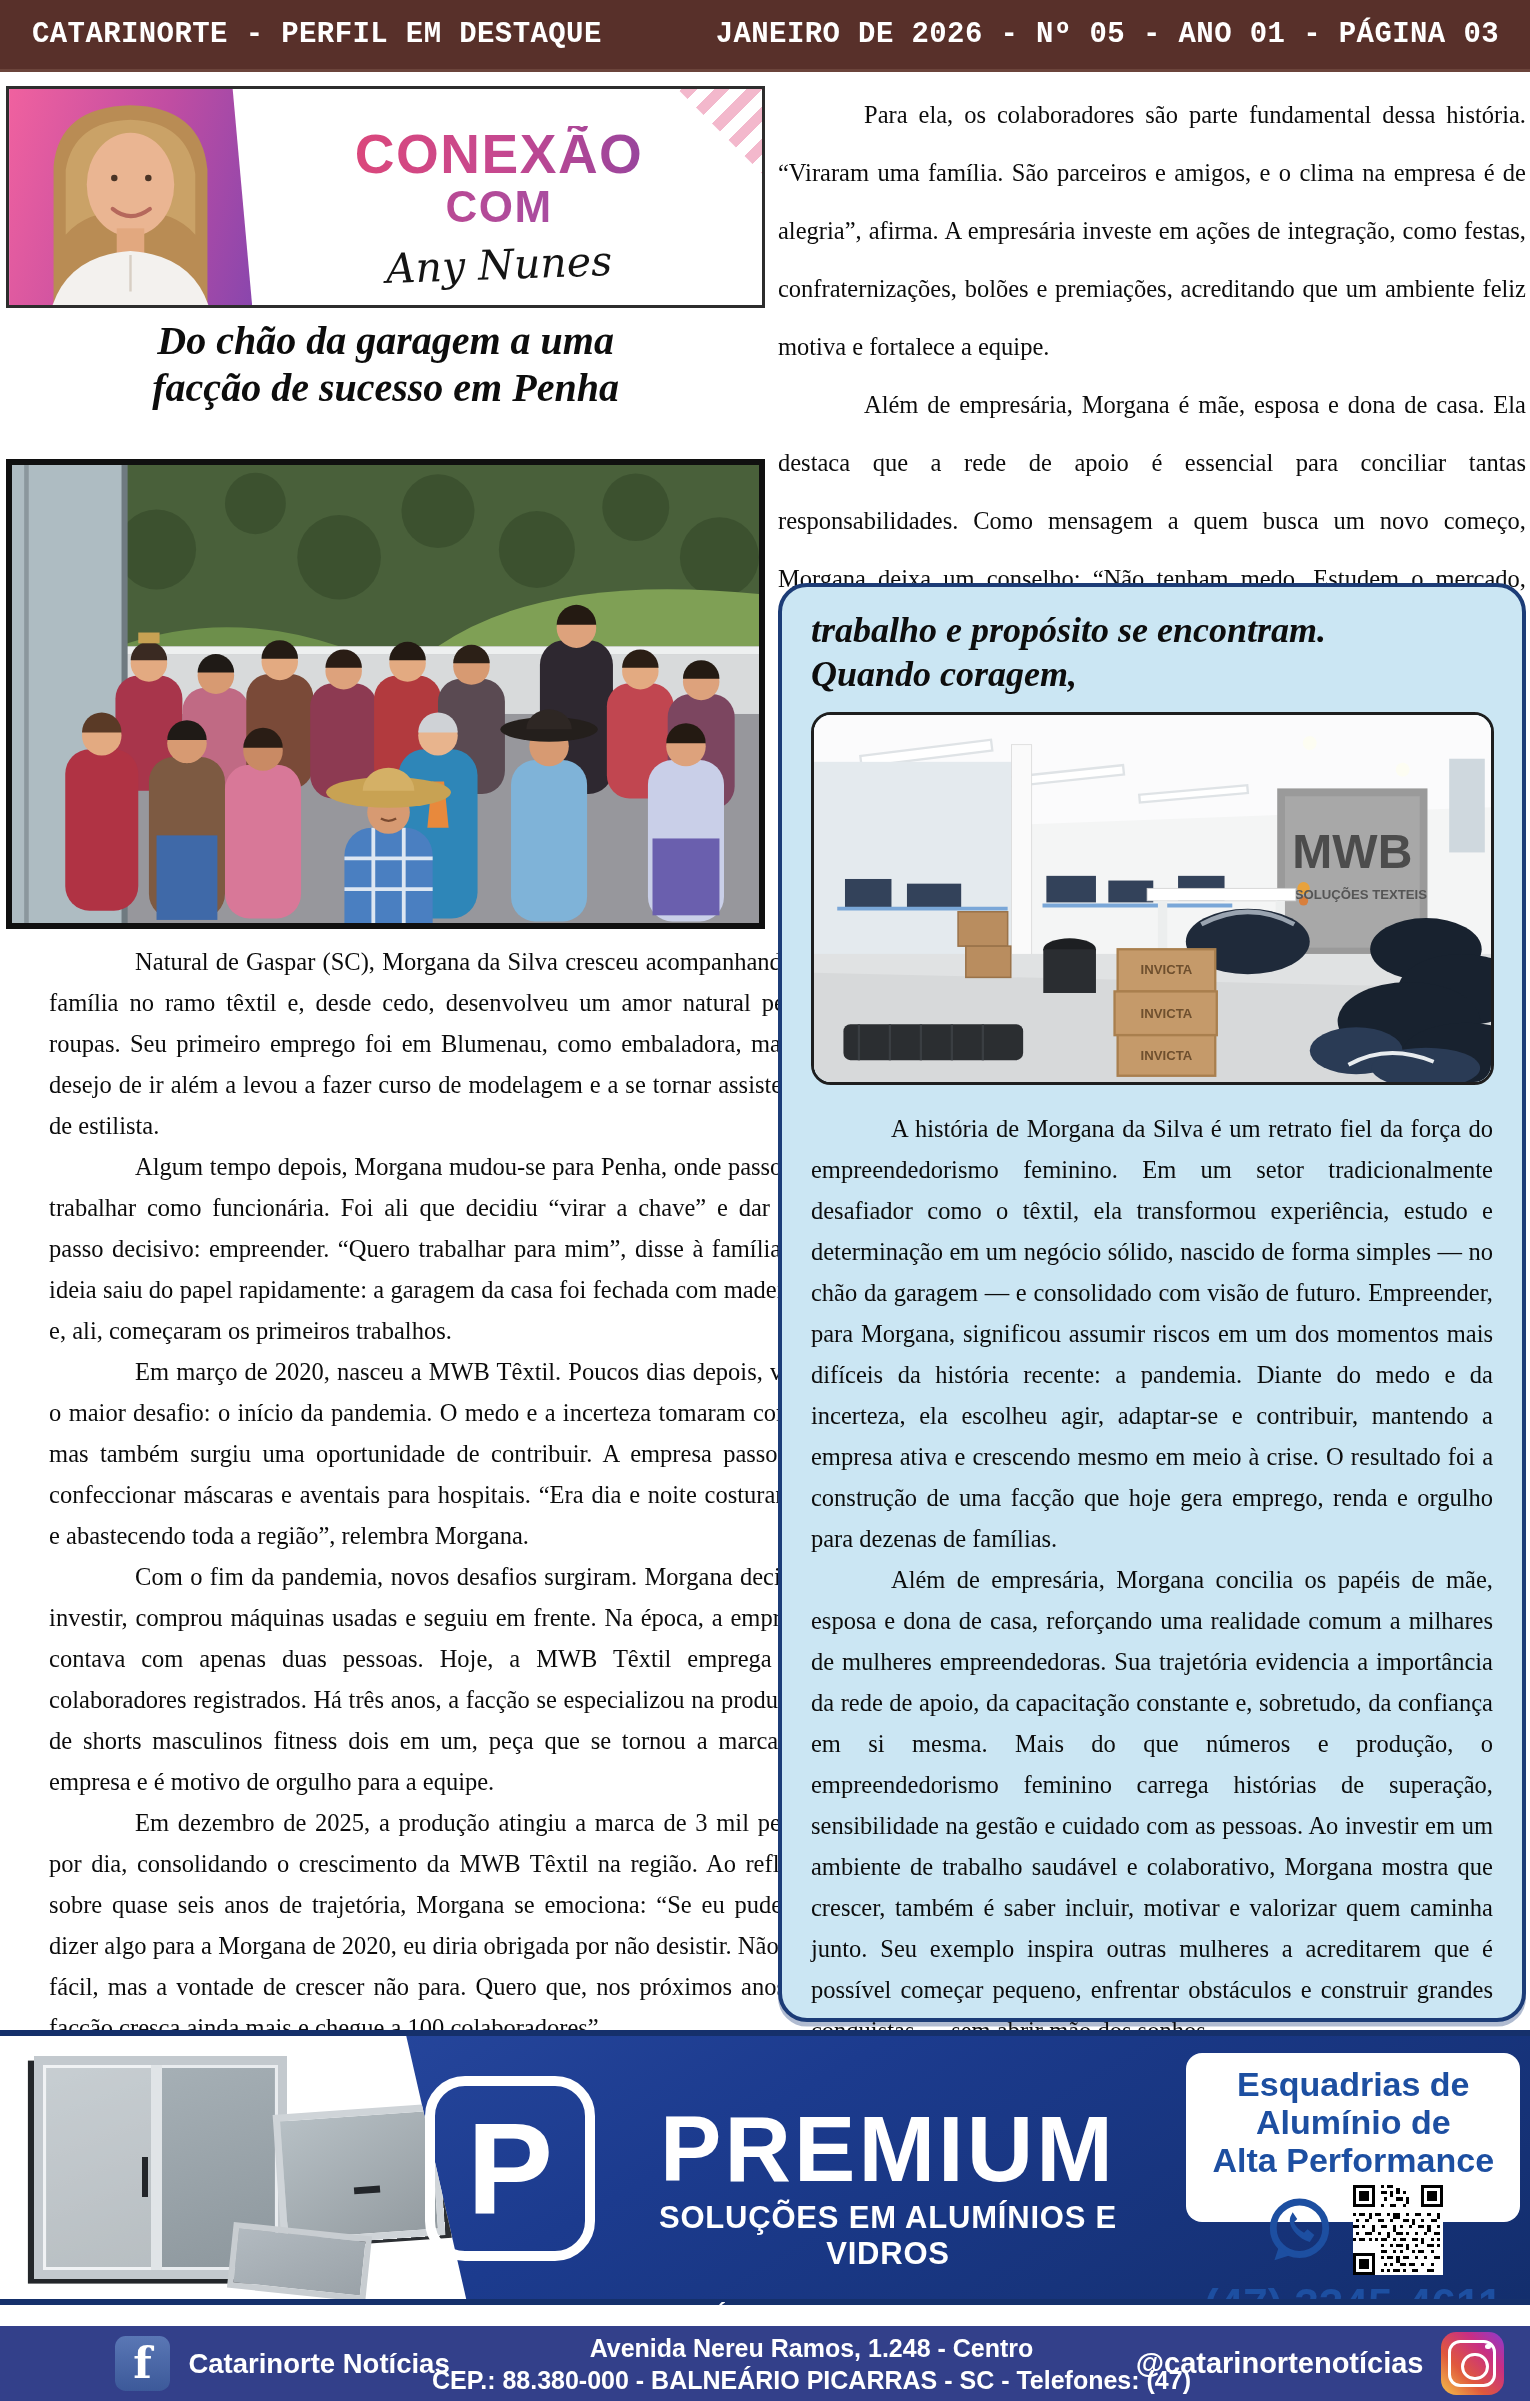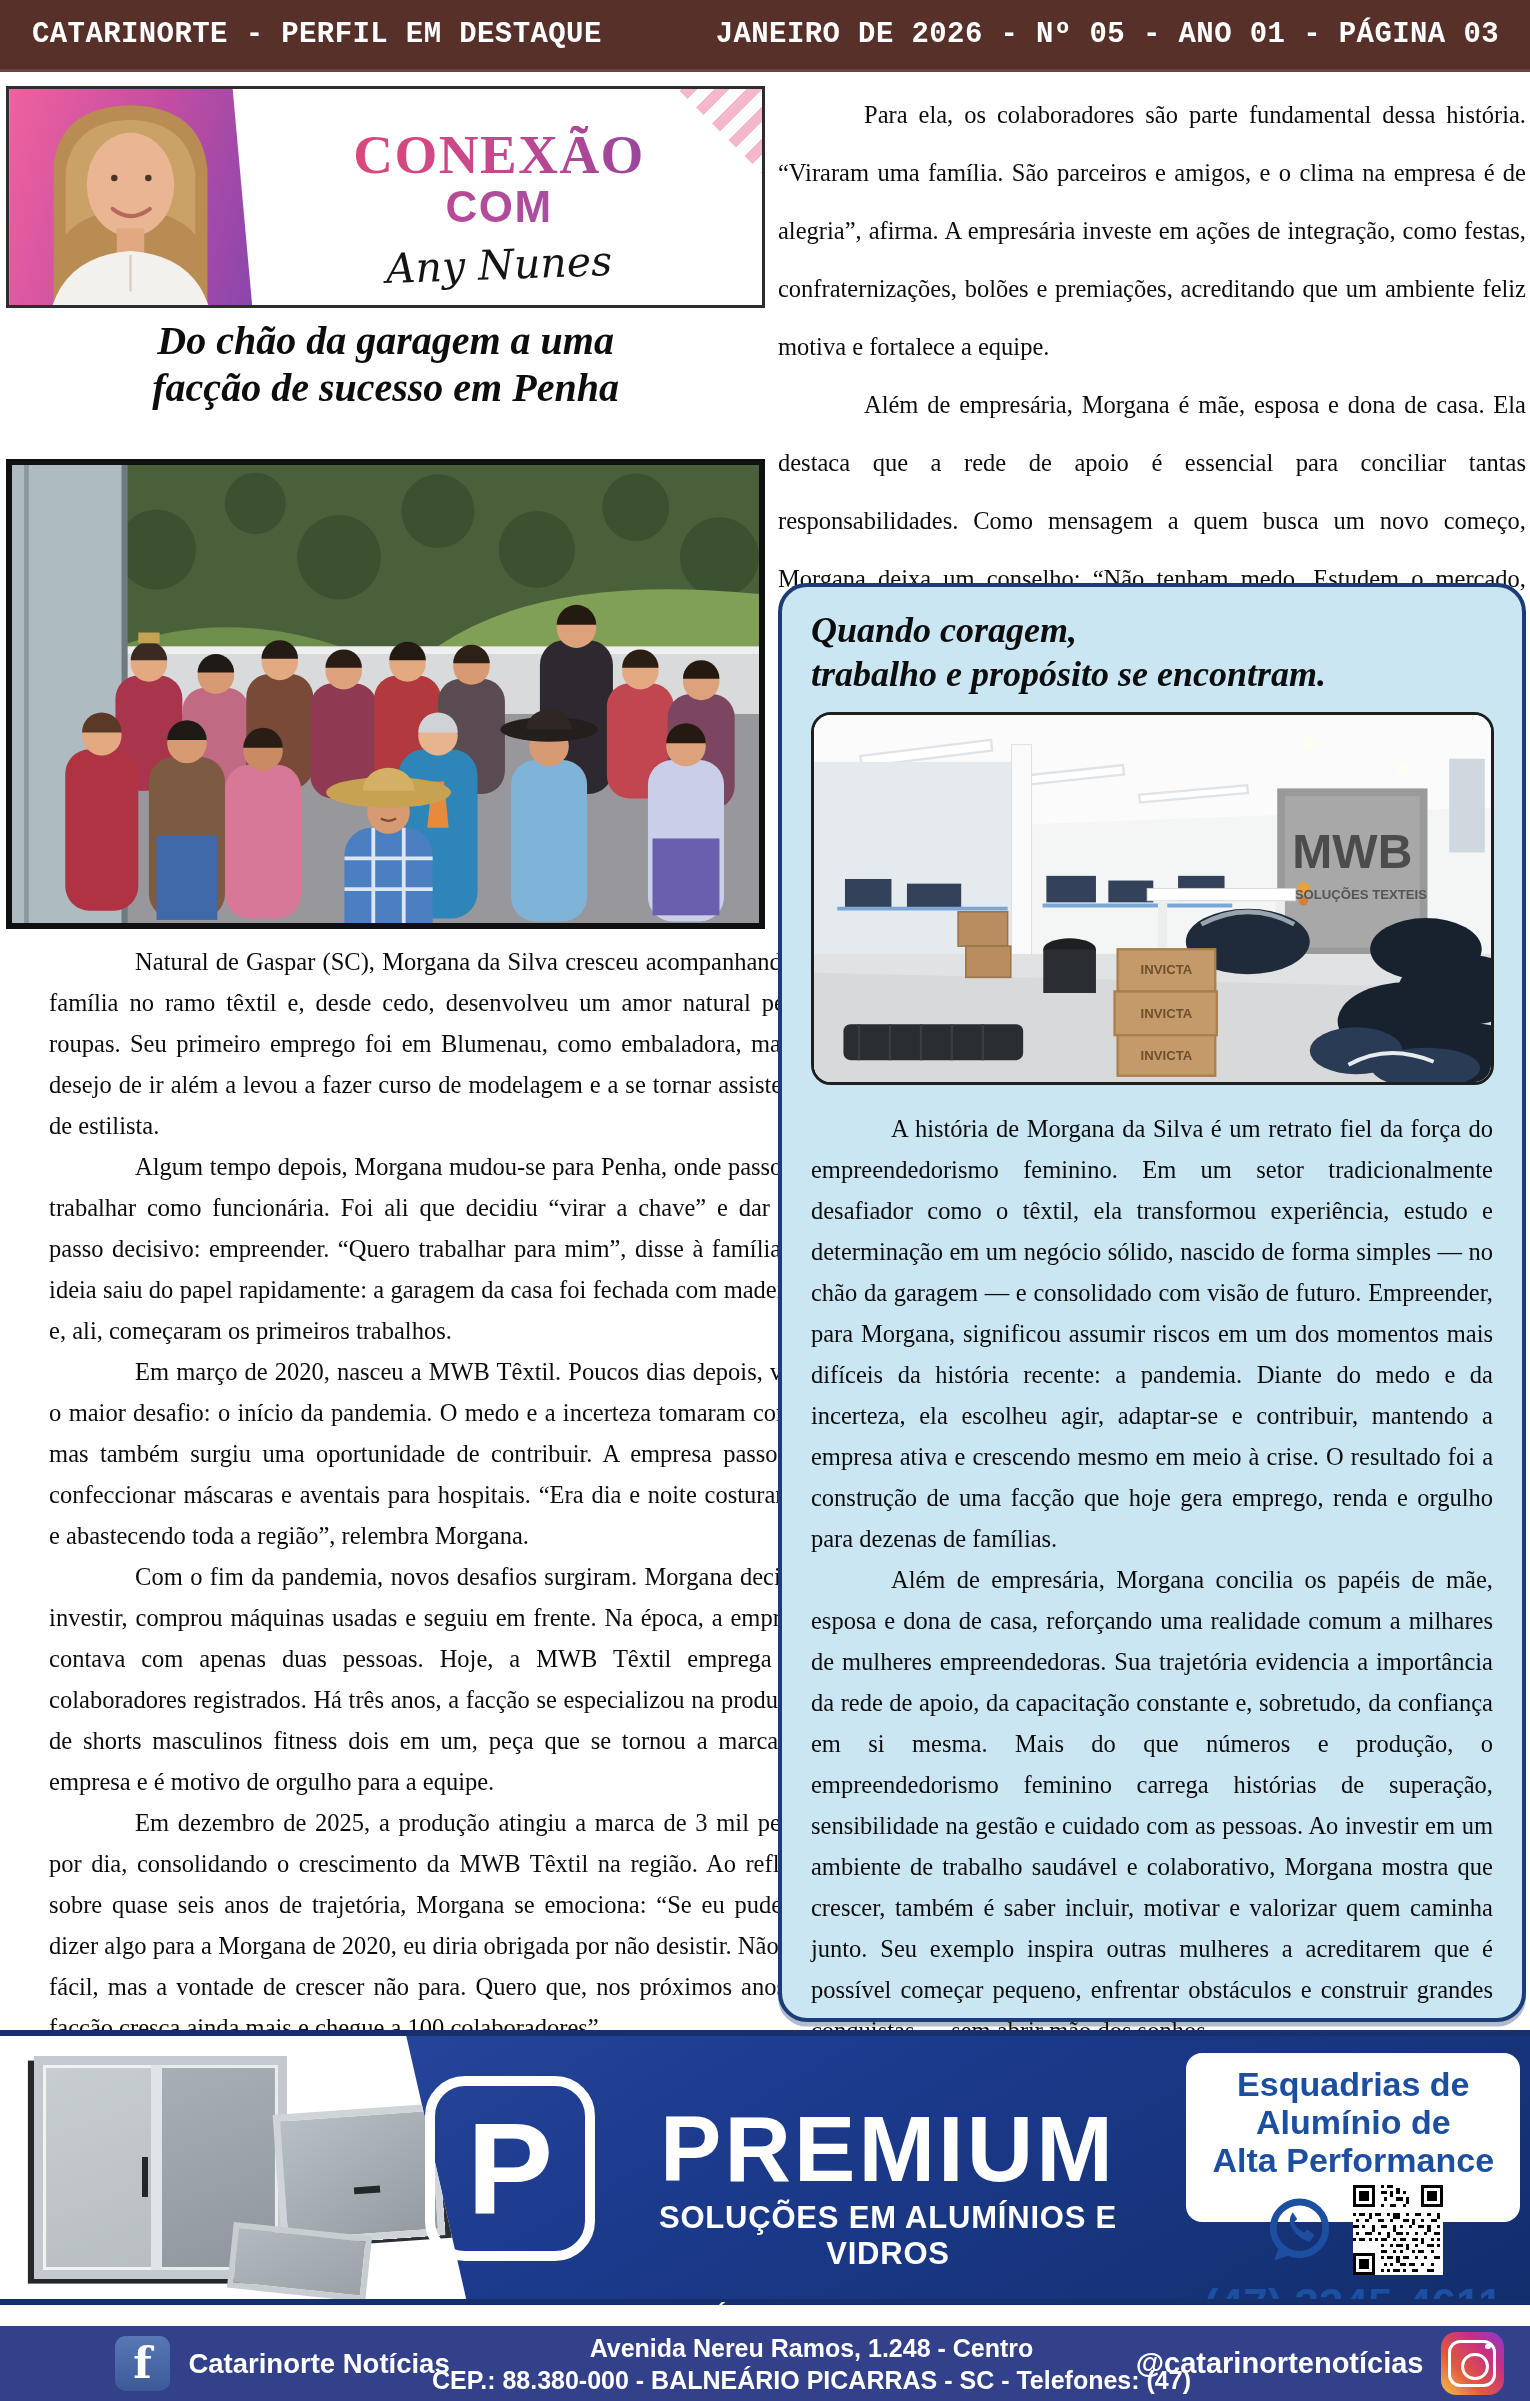--- a/index.html
+++ b/index.html
@@ -16,21 +16,21 @@
   
   .banner{position:absolute;left:6.1px;top:86px;width:759px;height:222px;border:3.1px solid #2d2d2d;
           box-sizing:border-box;background:#ffffff;overflow:hidden;}
   .banner-photo{position:absolute;left:0;top:0;width:243px;height:100%;
           background:linear-gradient(105deg,#f0619f 0%,#c04da2 55%,#8a46ad 100%);
           clip-path:polygon(0 0,92% 0,100% 100%,0 100%);}
   .banner-stripes{position:absolute;right:0;top:0;width:130px;height:130px;
           background:repeating-linear-gradient(135deg,rgba(0,0,0,0) 0 12.2px,#f3b8cc 12.2px 23px);
           clip-path:polygon(35% 0,100% 0,100% 65%);}
   .banner-text{position:absolute;left:253px;top:0;width:474px;height:100%;text-align:center;}
-  .conexao{margin-top:37px;font-family:Liberation Serif, serif;font-weight:bold;font-size:55px;
+  .conexao{margin-top:37px;font-family:Liberation Sans, sans-serif;font-weight:bold;font-size:55px;
           line-height:57px;letter-spacing:1.5px;
           background:linear-gradient(90deg,#e8476e,#c6488f,#7b43a6);
           -webkit-background-clip:text;background-clip:text;color:transparent;}
   .com{font-family:"Liberation Sans",sans-serif;font-weight:bold;font-size:44px;line-height:47px;
           letter-spacing:1.5px;background:linear-gradient(90deg,#d8447f,#8a52b5);
           -webkit-background-clip:text;background-clip:text;color:transparent;}
   .signature{margin-top:10.7px;font-family:"DejaVu Serif",serif;font-style:italic;font-size:41px;
           color:#141414;transform:rotate(-2deg);}
 
   
@@ -287,22 +287,22 @@
     <p>Em dezembro de 2025, a produção atingiu a marca de 3 mil peças por dia, consolidando o crescimento da MWB Têxtil na região. Ao refletir sobre quase seis anos de trajetória, Morgana se emociona: “Se eu pudesse dizer algo para a Morgana de 2020, eu diria obrigada por não desistir. Não foi fácil, mas a vontade de crescer não para. Quero que, nos próximos anos, a facção cresça ainda mais e chegue a 100 colaboradores”.</p>
   </div>
 
   <div class="article-right">
     <p>Para ela, os colaboradores são parte fundamental dessa história. “Viraram uma família. São parceiros e amigos, e o clima na empresa é de alegria”, afirma. A empresária investe em ações de integração, como festas, confraternizações, bolões e premiações, acreditando que um ambiente feliz motiva e fortalece a equipe.</p>
     <p>Além de empresária, Morgana é mãe, esposa e dona de casa. Ela destaca que a rede de apoio é essencial para conciliar tantas responsabilidades. Como mensagem a quem busca um novo começo, Morgana deixa um conselho: “Não tenham medo. Estudem o mercado, trabalhem com o que realmente gostam, procurem orientação e não desistam. Todo começo é cheio de desafios, mas a recompensa vem para quem persiste”.</p>
   </div>
 
   <div class="feature-box">
     <div class="feature-title">
+      <div>trabalho e propósito se encontram.</div>
       <div>Quando coragem,</div>
-      <div>trabalho e propósito se encontram.</div>
     </div>
     <div class="feature-photo">
       <svg viewBox="0 0 874 470" preserveAspectRatio="none">
         <rect width="874" height="470" fill="#f4f5f5"></rect>
         <polygon points="0,0 874,0 874,118 0,150" fill="#fbfbfc"></polygon>
         <g fill="#ffffff" stroke="#dfe3e6" stroke-width="3">
           <rect x="60" y="42" width="170" height="14" transform="rotate(-7 145 49)"></rect>
           <rect x="250" y="72" width="150" height="12" transform="rotate(-6 325 78)"></rect>
           <rect x="420" y="96" width="140" height="10" transform="rotate(-5 490 101)"></rect>
         </g>

